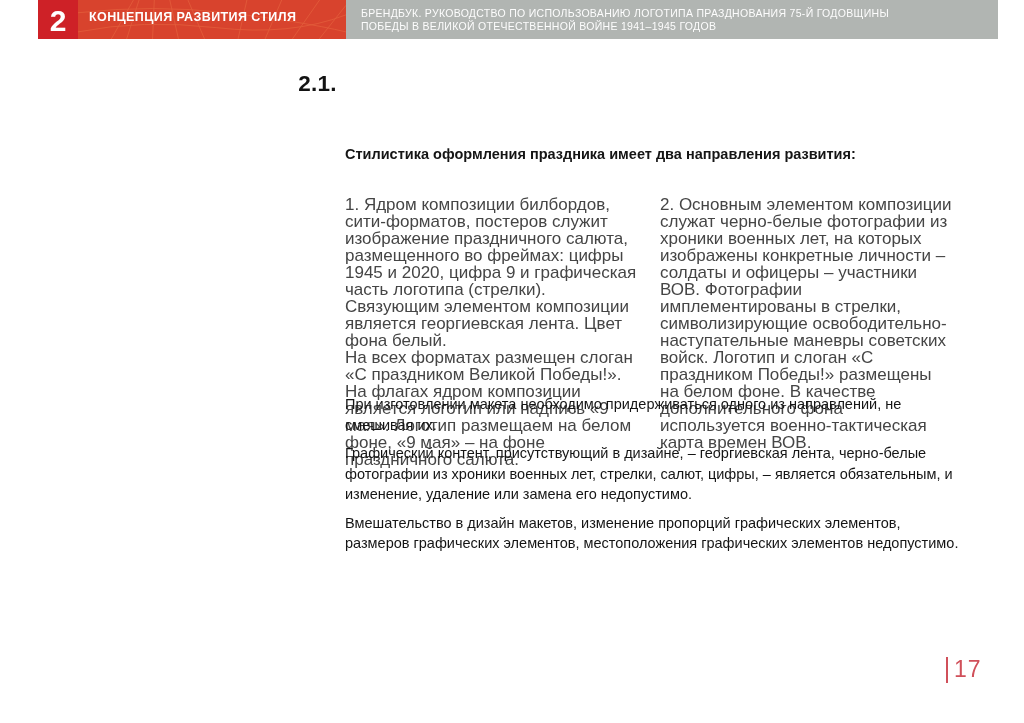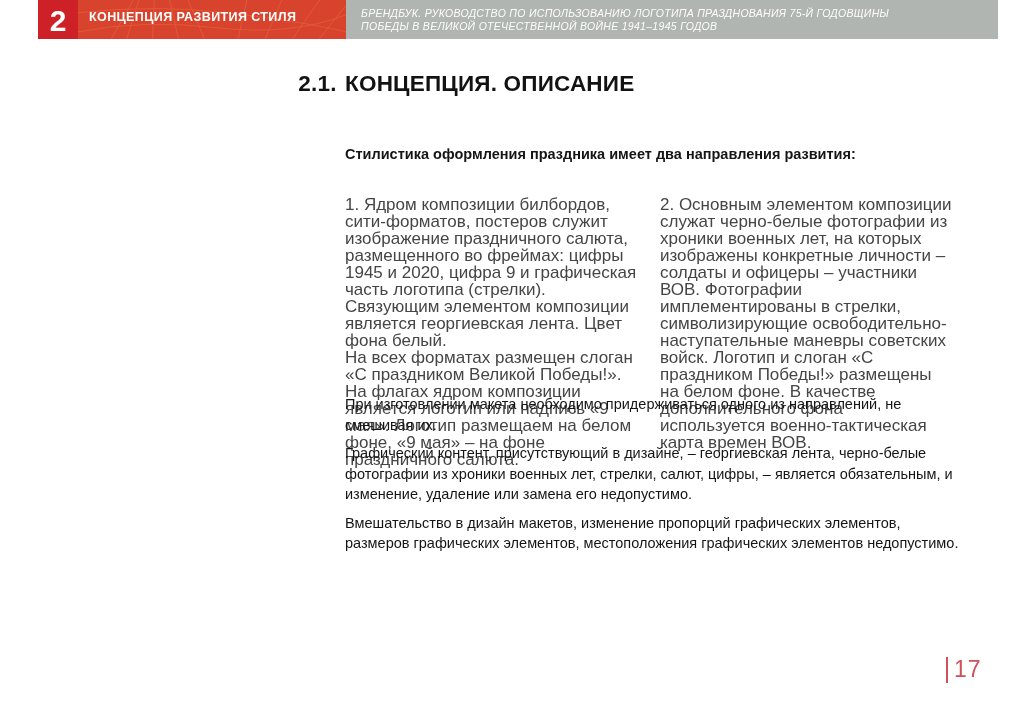--- a/index.html
+++ b/index.html
@@ -42,21 +42,21 @@
     position:relative;
     color:#fff;font-size:12.5px;font-weight:bold;
     letter-spacing:.4px;white-space:nowrap;
   }
   .header-gray{
     width:652px;height:39px;
     background:var(--header-gray,#b1b5b2);
     color:#fdfdfd;
     display:flex;flex-direction:column;justify-content:center;
     padding-left:15px;
-    font-size:10.5px;line-height:13px;letter-spacing:.3px;font-style:italic;
+    font-size:10.5px;line-height:13px;letter-spacing:.3px;
   }
 
   
   .section-title{
     position:absolute;left:290px;top:71px;
     display:flex;
     font-size:22.5px;font-weight:600;color:#121212;
     letter-spacing:.2px;
     text-align:center;
   }
@@ -117,21 +117,20 @@
       <span class="chapter-label">КОНЦЕПЦИЯ РАЗВИТИЯ СТИЛЯ</span>
     </div>
     <div class="header-gray">
       <span>БРЕНДБУК. РУКОВОДСТВО ПО ИСПОЛЬЗОВАНИЮ ЛОГОТИПА ПРАЗДНОВАНИЯ 75-Й ГОДОВЩИНЫ</span>
       <span>ПОБЕДЫ В ВЕЛИКОЙ ОТЕЧЕСТВЕННОЙ ВОЙНЕ 1941–1945 ГОДОВ</span>
     </div>
   </div>
 
   <div class="section-title">
     <span class="num">2.1.</span>
-    <span>КОНЦЕПЦИЯ. ОПИСАНИЕ</span>
   </div>
 
   <div class="intro">Стилистика оформления праздника имеет два направления развития:</div>
 
   <div class="col col-left">1. Ядром композиции билбордов, сити-форматов, постеров служит изображение праздничного салюта, размещенного во фреймах: цифры 1945 и 2020, цифра 9 и графическая часть логотипа (стрелки). Связующим элементом композиции является георгиевская лента. Цвет фона белый.
 На всех форматах размещен слоган «С праздником Великой Победы!».
 На флагах ядром композиции является логотип или надпись «9 мая». Логотип размещаем на белом фоне, «9 мая» – на фоне праздничного салюта.</div>
   <div class="col col-right">2. Основным элементом композиции служат черно-белые фотографии из хроники военных лет, на которых изображены конкретные личности – солдаты и офицеры – участники ВОВ. Фотографии имплементированы в стрелки, символизирующие освободительно-наступательные маневры советских войск. Логотип и слоган «С праздником Победы!» размещены на белом фоне. В качестве дополнительного фона используется военно-тактическая карта времен ВОВ.</div>
 
   <div class="rules">

